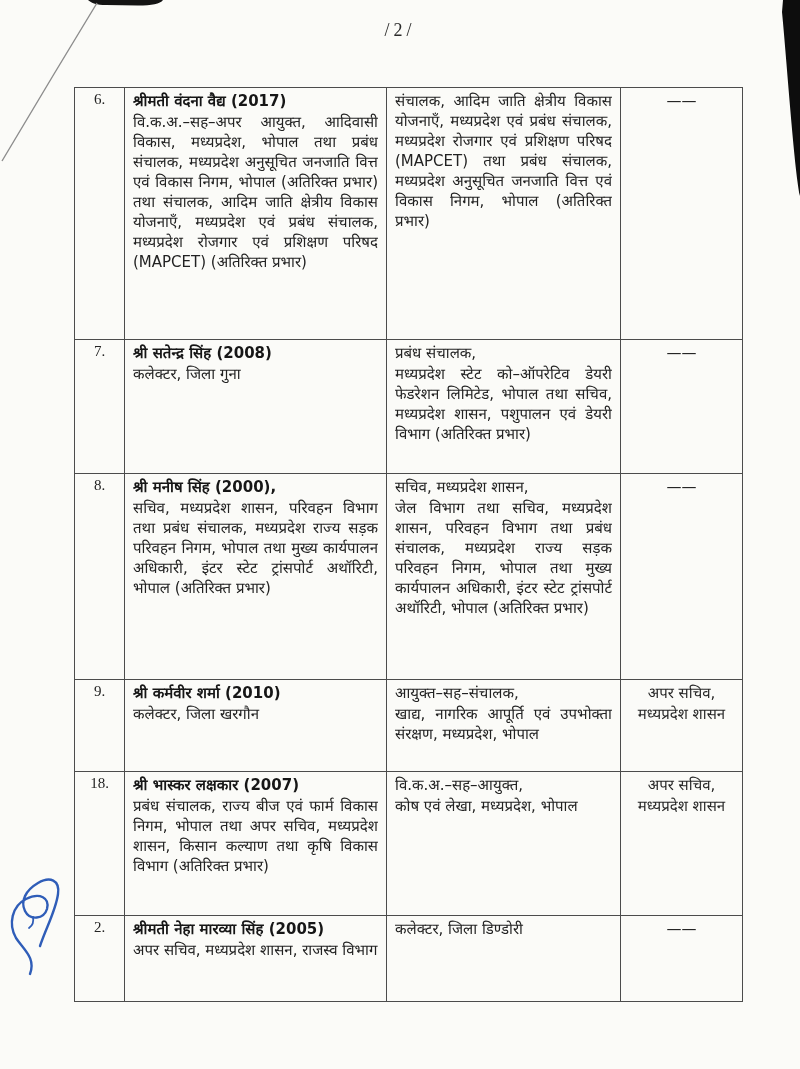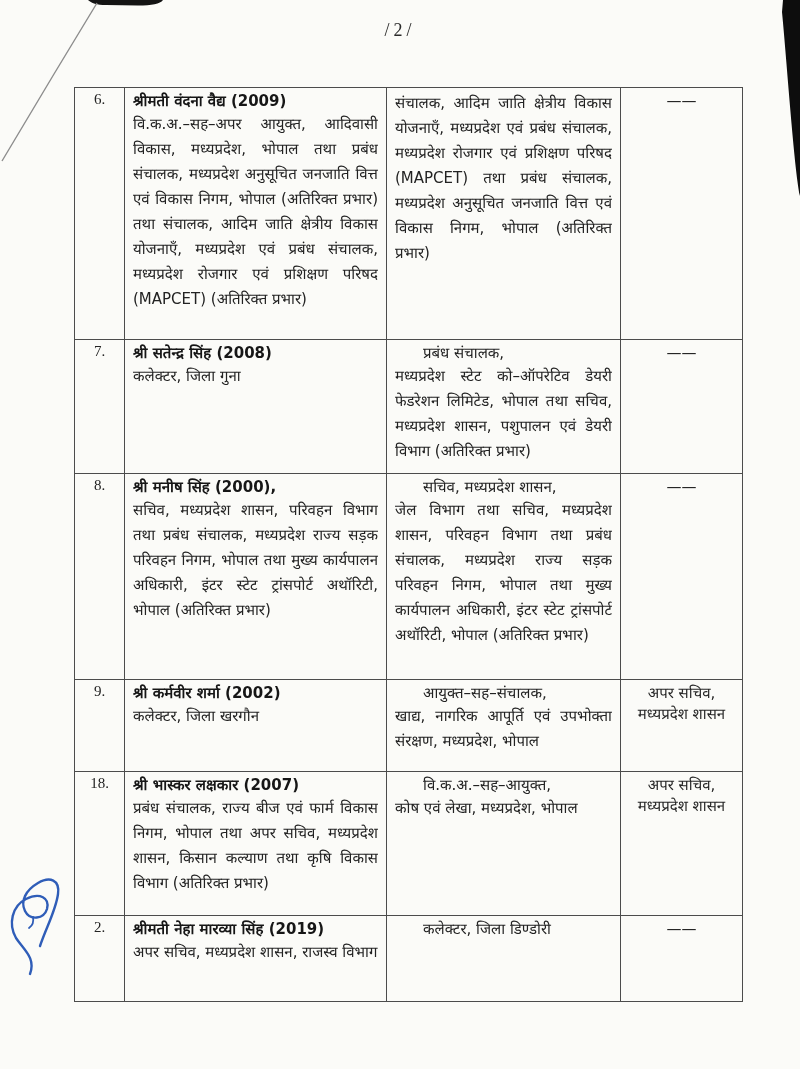--- a/index.html
+++ b/index.html
@@ -29,22 +29,22 @@
   tr.r1 .cellbox{height:127px;}
   tr.r2 .cellbox{height:199px;}
   tr.r3 .cellbox{height:85px;}
   tr.r4 .cellbox{height:137px;}
   tr.r5 .cellbox{height:79px;}
   td.serial{
     font-family:"Liberation Serif",serif;
     font-size:15px;text-align:center;padding-top:6px;color:#232323;
   }
   .name{font-weight:bold;font-size:15px;line-height:21px;color:#161616;}
-  .desc{font-size:15px;line-height:25px;text-align:justify;color:#222;}
-  .line1{font-size:15px;line-height:21px;color:#222;margin-left:28px;}
+  .desc{font-size:15px;line-height:20px;text-align:justify;color:#222;}
+  .line1{font-size:15px;line-height:21px;color:#222;}
   td.remark{text-align:center;padding-top:5px;}
   .rline{font-size:15px;line-height:21px;color:#262626;}
   svg.overlay{position:absolute;left:0;top:0;pointer-events:none;}
 </style>
 </head>
 <body>
 
 <div class="pagenum">/2/</div>
 
 <table class="doc">
@@ -55,21 +55,21 @@
       <col style="width:122px">
   </colgroup>
   <tbody>
 
     <tr class="r0">
       <td class="serial">
           <div class="cellbox">6.</div>
         </td>
       <td>
           <div class="cellbox">
-        <div class="name">श्रीमती वंदना वैद्य (2009)</div>
+        <div class="name">श्रीमती वंदना वैद्य (2017)</div>
         <div class="desc">वि.क.अ.–सह–अपर आयुक्त, आदिवासी विकास, मध्यप्रदेश, भोपाल तथा प्रबंध संचालक, मध्यप्रदेश अनुसूचित जनजाति वित्त एवं विकास निगम, भोपाल (अतिरिक्त प्रभार) तथा संचालक, आदिम जाति क्षेत्रीय विकास योजनाएँ, मध्यप्रदेश एवं प्रबंध संचालक, मध्यप्रदेश रोजगार एवं प्रशिक्षण परिषद (MAPCET) (अतिरिक्त प्रभार)</div>
       </div>
         </td>
       <td>
           <div class="cellbox">
         <div class="line1"></div>
         <div class="desc">संचालक, आदिम जाति क्षेत्रीय विकास योजनाएँ, मध्यप्रदेश एवं प्रबंध संचालक, मध्यप्रदेश रोजगार एवं प्रशिक्षण परिषद (MAPCET) तथा प्रबंध संचालक, मध्यप्रदेश अनुसूचित जनजाति वित्त एवं विकास निगम, भोपाल (अतिरिक्त प्रभार)</div>
       </div>
         </td>
       <td class="remark">
@@ -127,21 +127,21 @@
       </div>
         </td>
     </tr>
 
     <tr class="r3">
       <td class="serial">
           <div class="cellbox">9.</div>
         </td>
       <td>
           <div class="cellbox">
-        <div class="name">श्री कर्मवीर शर्मा (2002)</div>
+        <div class="name">श्री कर्मवीर शर्मा (2010)</div>
         <div class="desc">कलेक्टर, जिला खरगौन</div>
       </div>
         </td>
       <td>
           <div class="cellbox">
         <div class="line1">आयुक्त–सह–संचालक,</div>
         <div class="desc">खाद्य, नागरिक आपूर्ति एवं उपभोक्ता संरक्षण, मध्यप्रदेश, भोपाल</div>
       </div>
         </td>
       <td class="remark">
@@ -175,21 +175,21 @@
       </div>
         </td>
     </tr>
 
     <tr class="r5">
       <td class="serial">
           <div class="cellbox">2.</div>
         </td>
       <td>
           <div class="cellbox">
-        <div class="name">श्रीमती नेहा मारव्या सिंह (2019)</div>
+        <div class="name">श्रीमती नेहा मारव्या सिंह (2005)</div>
         <div class="desc">अपर सचिव, मध्यप्रदेश शासन, राजस्व विभाग</div>
       </div>
         </td>
       <td>
           <div class="cellbox">
         <div class="line1">कलेक्टर, जिला डिण्डोरी</div>
         <div class="desc"></div>
       </div>
         </td>
       <td class="remark">

